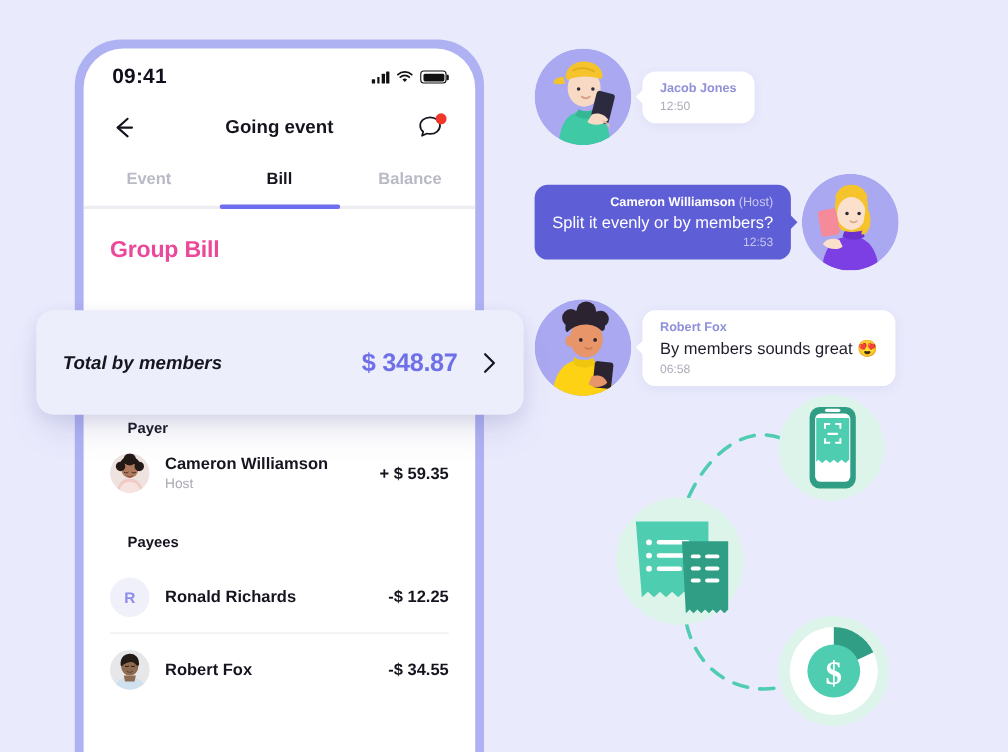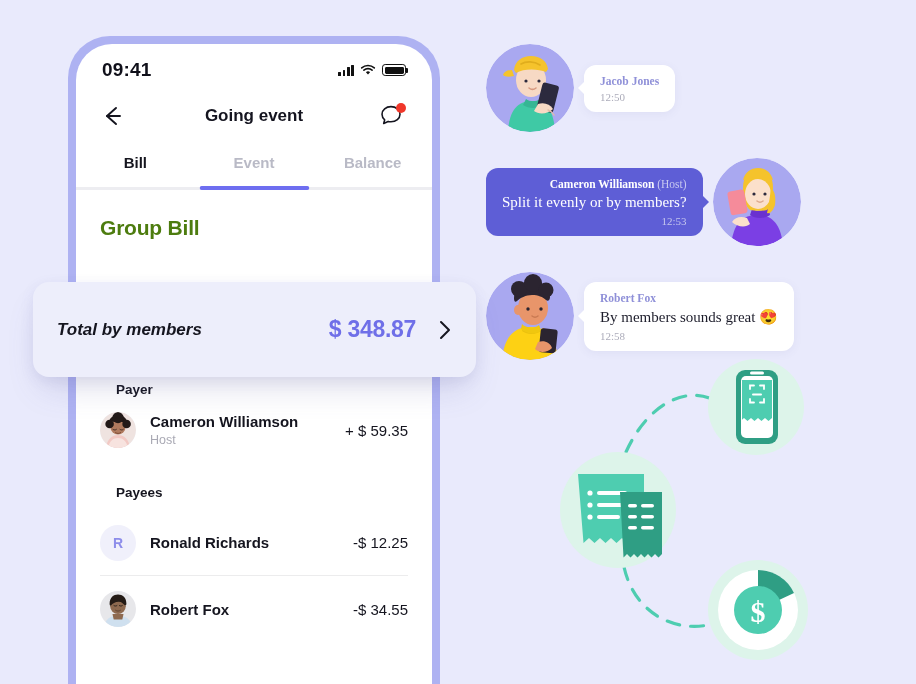--- a/index.html
+++ b/index.html
@@ -50,55 +50,55 @@
 
   
   .tabs { display:flex; position:relative; height: 46px; }
   .tab { flex:1; text-align:center; font-size:15px; font-weight:600; color:#b9bac6; line-height:38px; cursor:pointer; }
   .tab.active { color:#16161f; font-weight:700; }
   .tabs-rail { position:absolute; left:0; right:0; bottom:0; height:3px; background:#ededf1; }
   .tabs-ind { position:absolute; bottom:0; height:4px; background:#6e6ef0; border-radius:2px;
               left: 33.33%; width: 33.33%; transform: scaleX(.92); }
 
   .screen-body { padding: 0 24px; }
-  .group-bill { font-size: 21px; font-weight: 800; color:#4d7c0f; padding: 26px 0 22px 0; letter-spacing:-.2px; }
+  .group-bill { font-size: 21px; font-weight: 800; color:#ec4899; padding: 26px 0 22px 0; letter-spacing:-.2px; }
 
   .spacer-card { height: 112px; }
 
   .sec-label { font-size:13.5px; font-weight:700; color:#15151f; margin: 8px 0 0 16px; }
 
   .row { display:flex; align-items:center; height: 66px; }
   .row.bordered { border-bottom: 1px solid #ececed; }
   .avatar { width: 36px; height: 36px; border-radius:50%; flex:0 0 36px; overflow:hidden; background:#f1f1f6; }
   .avatar svg { display:block; width:100%; height:100%; }
   .avatar.initial { background:#f0f0fb; display:flex; align-items:center; justify-content:center;
                     font-size:14px; font-weight:600; color:#8d8dea; }
   .row-texts { margin-left:14px; display:flex; flex-direction:column; justify-content:center; }
   .row-name { font-size:15px; font-weight:600; color:#15151f; }
   .row-sub { font-size:12.5px; color:#a9a9b4; margin-top:3px; }
-  .row-amt { margin-left:auto; font-size:15px; font-weight:400; color:#15151f; white-space:nowrap; }
+  .row-amt { margin-left:auto; font-size:15px; font-weight:700; color:#15151f; white-space:nowrap; }
 
   
   .total-card {
     position:absolute; left:33px; top:282px; width:443px; height:95px;
     background:#edeefb; border-radius:16px;
     display:flex; align-items:center; padding: 0 24px;
     box-shadow: 0 18px 34px -10px rgba(90,90,160,.22), 0 4px 14px rgba(90,90,160,.10);
     cursor:pointer; z-index:30;
   }
   .total-label { font-size:17px; font-weight:700; color:#15151f;font-style:italic; }
   .total-amt { margin-left:auto; font-size:23px; font-weight:800; color:#6f6fe8; letter-spacing:-.3px; }
   .total-chev { margin-left:22px; width:14px; height:22px; }
 
   
   .chat { position:absolute; left:486px; top:44px; width:400px; }
   .chat-msg { display:flex; align-items:center; margin-bottom: 16px; position:relative; }
   .chat-av { width:88px; height:88px; border-radius:50%; overflow:hidden; flex:0 0 88px; }
   .chat-av svg { display:block; width:100%; height:100%; }
-  .bubble { position:relative; border-radius:12px; padding:10px 16px 9px 16px;font-family:Liberation Serif, serif; }
+  .bubble { position:relative; border-radius:12px; padding:10px 16px 9px 16px; }
   .bubble.left { background:#fff; margin-left:10px; box-shadow:0 2px 10px rgba(80,80,140,.07); }
   .bubble.left::before { content:""; position:absolute; left:-6px; top:50%; margin-top:-7px;
       width:0;height:0;border:7px solid transparent;border-right-color:#fff;border-left:0; }
   .bubble.right { background:#5e5ed6; margin-right:10px; text-align:right; }
   .bubble.right::after { content:""; position:absolute; right:-6px; top:50%; margin-top:-7px;
       width:0;height:0;border:7px solid transparent;border-left-color:#5e5ed6;border-right:0; }
   .b-name { font-size:11.5px; font-weight:600; color:#8f90d8; margin-bottom:4px; }
   .bubble.right .b-name { color:#ffffff; }
   .b-name .host { color:#c8c9f0; font-weight:500; }
   .b-text { font-size:15px; color:#1d1d2b; font-weight:500; }
@@ -148,22 +148,22 @@
         <div class="bell">
           <svg viewBox="0 0 30 30" width="30" height="30">
             <path d="M4 13.2c0-4.3 4-7.6 9-7.6s9 3.3 9 7.6-4 7.6-9 7.6c-1 0-2-.1-2.9-.4l-4.4 2 1-3.6A7.2 7.2 0 0 1 4 13.2z" fill="none" stroke="#15151f" stroke-width="1.6" stroke-linejoin="round"></path>
             <circle cx="23" cy="7" r="5" fill="#f0372a"></circle>
           </svg>
         </div>
       </div>
 
       <div class="tabs">
         <div class="tabs-rail"></div>
+        <div class="tab">Event</div>
         <div class="tab active">Bill</div>
-        <div class="tab">Event</div>
         <div class="tab">Balance</div>
         <div class="tabs-ind"></div>
       </div>
 
       <div class="screen-body">
         <div class="group-bill">Group Bill</div>
 
         <div class="spacer-card"></div>
 
         <div class="sec-label">Payer</div>
@@ -335,21 +335,21 @@
             <path d="M46 44c2 1.6 4 1.6 6 0" stroke="#c97a52" stroke-width="1.5" fill="none" stroke-linecap="round"></path>
             <path d="M40 56c4 4 12 5 17 1" stroke="#f0c70f" stroke-width="2" fill="none" stroke-linecap="round"></path>
             <rect x="55" y="56" width="17" height="24" rx="3" transform="rotate(6 55 56)" fill="#2b2430"></rect>
             <path d="M52 70c6-2 12 0 14 6-5 5-13 5-17 1z" fill="#e8956a"></path>
           </g>
         </svg>
       </div>
       <div class="bubble left">
         <div class="b-name">Robert Fox</div>
         <div class="b-text">By members sounds great 😍</div>
-        <div class="b-time">12:58</div>
+        <div class="b-time">06:58</div>
       </div>
     </div>
   </div>
 
   <div class="cluster">
     <svg width="290" height="320" viewBox="0 0 290 320">
 
       <path d="M70 100 C 95 45, 140 30, 168 55" stroke="#4ecdb0" stroke-width="3.2" fill="none" stroke-dasharray="13 11" stroke-linecap="round"></path>
       <path d="M68 215 C 80 268, 130 285, 168 268" stroke="#4ecdb0" stroke-width="3.2" fill="none" stroke-dasharray="13 11" stroke-linecap="round"></path>
 

